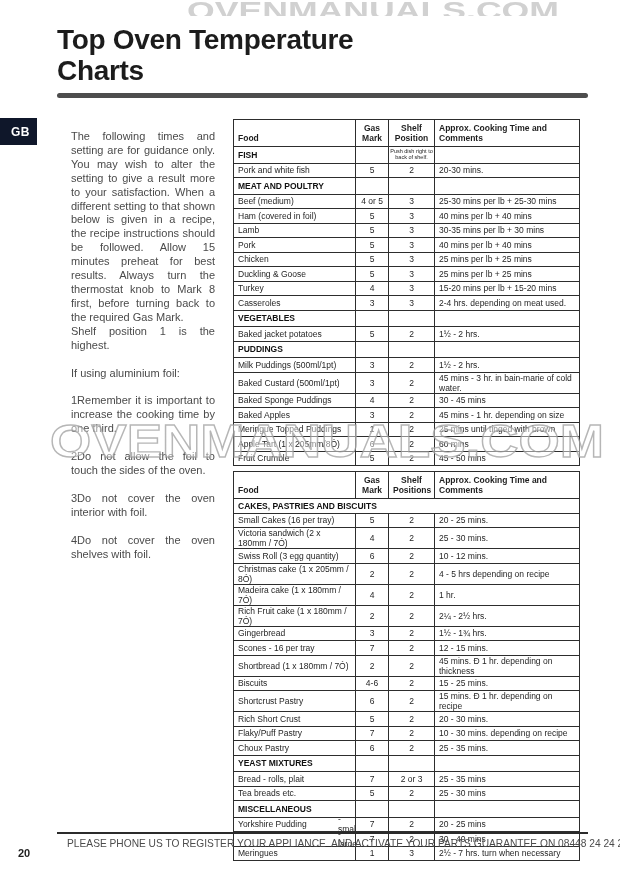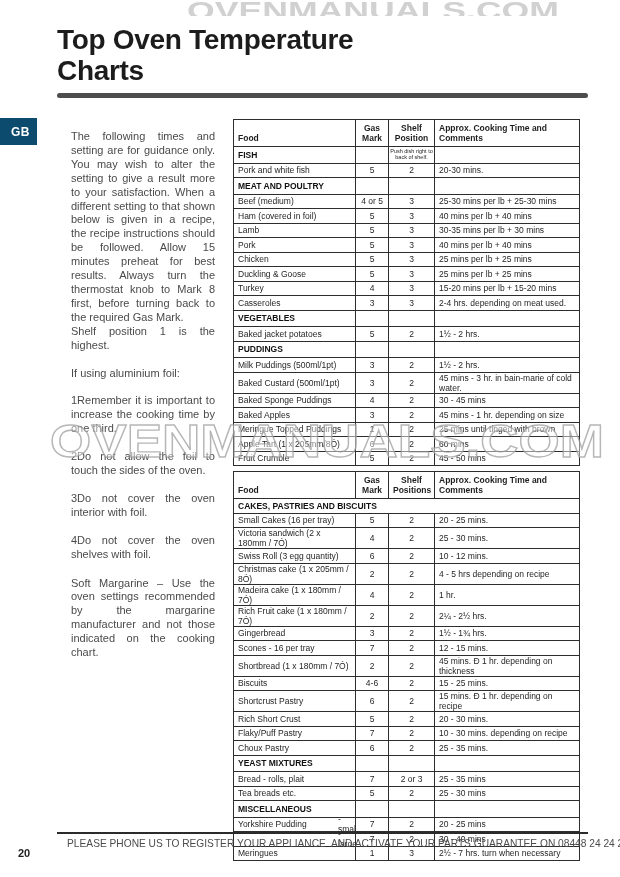--- a/index.html
+++ b/index.html
@@ -3,21 +3,21 @@
 <meta charset="utf-8">
 <style>
   html,body{margin:0;padding:0;background:#e8e8e8;}
   .page{position:relative;width:620px;height:877px;background:#ffffff;overflow:hidden;
         font-family:"Liberation Sans",sans-serif;color:#222;}
   
   .title{position:absolute;left:57px;top:24px;width:470px;font-size:28px;font-weight:bold;
          color:#1c1c1c;line-height:31px;letter-spacing:-0.3px;white-space:pre-line;}
   .title-rule{position:absolute;left:57px;top:93px;width:531px;height:5px;background:#4d4d4d;border-radius:3px;}
   
-  .gb{position:absolute;left:0;top:118px;width:37px;height:27px;background:#0c4a6e;color:#fff;
+  .gb{position:absolute;left:0;top:118px;width:37px;height:27px;background:#0f172a;color:#fff;
       font-weight:bold;font-size:12px;display:flex;align-items:center;justify-content:flex-end;
       padding-right:7px;box-sizing:border-box;letter-spacing:.5px;}
   
   .leftcol{position:absolute;left:57px;top:116px;width:172px;font-size:11px;line-height:13.9px;
            color:#4a4a4a;text-align:justify;}
   .leftcol p{margin:14px;white-space:pre-line;}
   .block-gap{margin-top:14px !important;}
   .block-gap2{margin-top:15px !important;}
   
   .tables{position:absolute;left:233px;top:119px;width:347px;}
@@ -60,21 +60,20 @@
   <div class="gb">GB</div>
 
   <div class="leftcol">
     <p>The following times and setting are for guidance only. You may wish to alter the setting to give a result more to your satisfaction. When a different setting to that shown below is given in a recipe, the recipe instructions should be followed. Allow 15 minutes preheat for best results. Always turn the thermostat knob to Mark 8 first, before turning back to the required Gas Mark.
 Shelf position 1 is the highest.</p>
     <p class="block-gap">If using aluminium foil:</p>
     <p>1Remember it is important to increase the cooking time by one third.</p>
     <p>2Do not allow the foil to touch the sides of the oven.</p>
     <p>3Do not cover the oven interior with foil.</p>
     <p>4Do not cover the oven shelves with foil.</p>
-    <p class="block-gap2">Soft Margarine – Use the oven settings recommended by the margarine manufacturer and not those indicated on the cooking chart.</p>
   </div>
 
   <div class="tables">
     <table>
         <colgroup>
           <col style="width: 122px;">
           <col style="width: 33px;">
           <col style="width: 46px;">
           <col>
         </colgroup>

